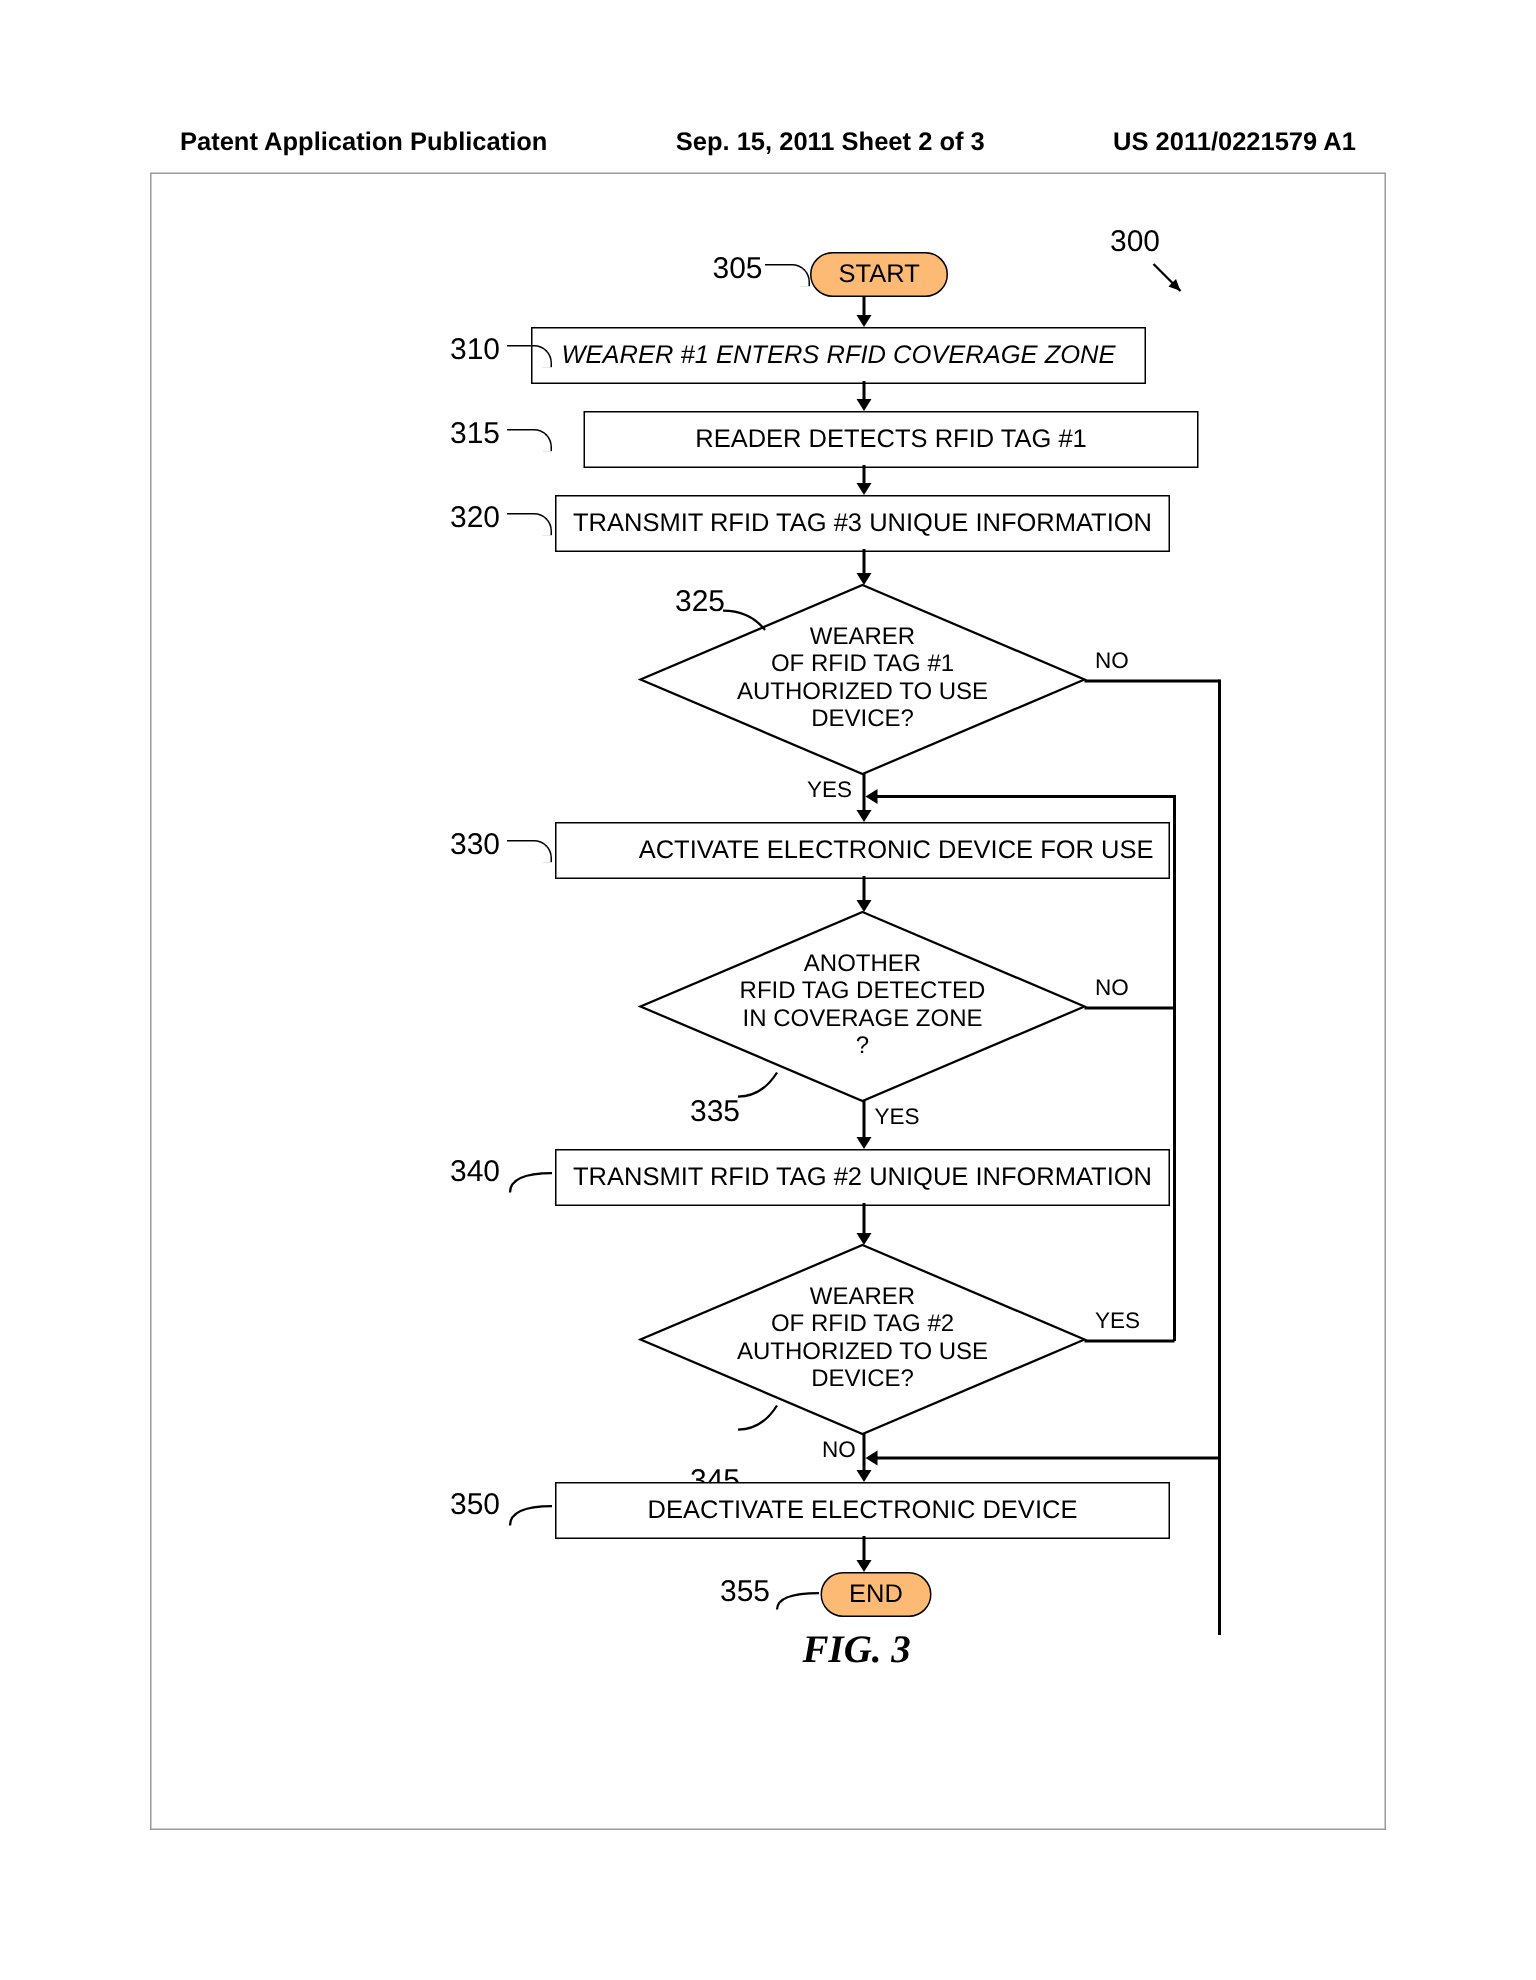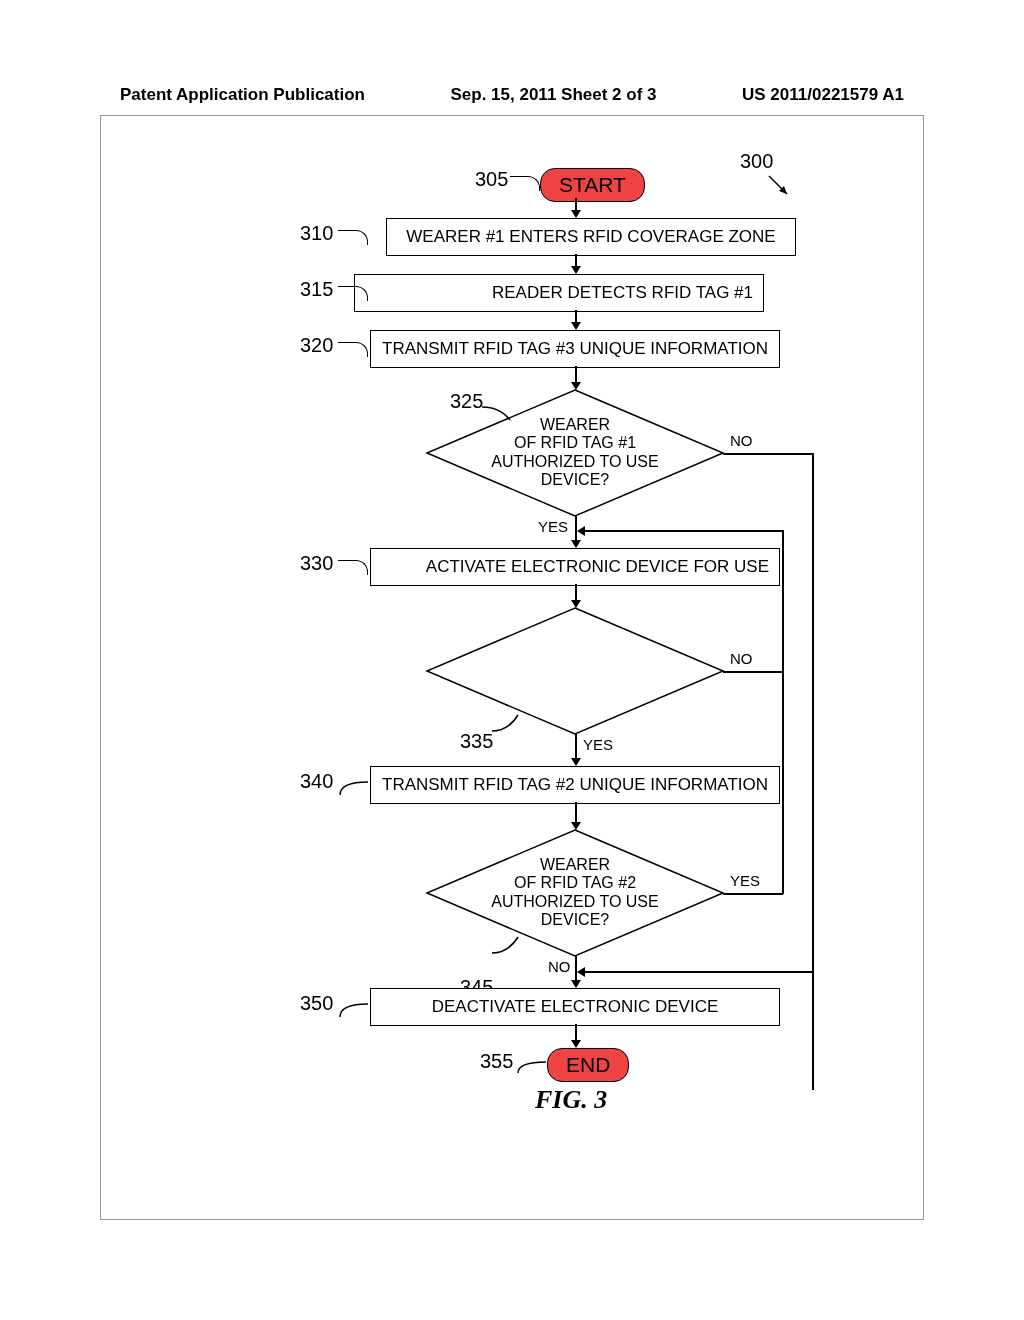--- a/index.html
+++ b/index.html
@@ -40,23 +40,23 @@
       top: 0px;
       left: 740px;
       font-size: 20px;
     }
     .terminal {
       position: absolute;
       border: 1.5px solid black;
       border-radius: 15px;
       padding: 4px 18px;
       font-family: Arial Narrow, Arial, sans-serif;
-      font-size: 21px;
+      font-size: 17px;
       text-align: center;
-      background: #ef4444;
+      background: #fdba74;
     }
     .process {
       position: absolute;
       border: 1.5px solid black;
       padding: 8px 10px;
       font-family: Arial Narrow, Arial, sans-serif;
       font-size: 17px;
       text-align: center;
       background: white;
       width: 410px;
@@ -150,29 +150,29 @@
   </svg>
 
   <div class="terminal" style="top:18px;left:540px;">
     <span>START</span>
   </div>
   <div class="ref-label" style="top:18px;left:475px;">305</div>
   <div class="ref-connector" style="top:26px;left:510px;"></div>
   <div class="vline" style="top:48px;left:575px;height:18px;"></div>
   <div class="arrow-down" style="top:60px;left:570.5px;"></div>
 
-  <div class="process" style="top:68px;left:386px;">
+  <div class="process" style="top:68px;left:354px;font-style:italic;">
     <span>WEARER #1 ENTERS RFID COVERAGE ZONE</span>
   </div>
   <div class="ref-label" style="top:72px;left:300px;">310</div>
   <div class="ref-connector" style="top:80px;left:338px;"></div>
   <div class="vline" style="top:104px;left:575px;height:18px;"></div>
   <div class="arrow-down" style="top:116px;left:570.5px;"></div>
 
-  <div class="process" style="top:124px;left:354px;text-align:right;">
+  <div class="process" style="top:124px;left:389px;">
     <span>READER DETECTS RFID TAG #1</span>
   </div>
   <div class="ref-label" style="top:128px;left:300px;">315</div>
   <div class="ref-connector" style="top:136px;left:338px;"></div>
   <div class="vline" style="top:160px;left:575px;height:18px;"></div>
   <div class="arrow-down" style="top:172px;left:570.5px;"></div>
 
   <div class="process" style="top:180px;left:370px;">
     <span>TRANSMIT RFID TAG #3 UNIQUE INFORMATION</span>
   </div>
@@ -213,20 +213,26 @@
   </div>
   <div class="ref-label" style="top:402px;left:300px;">330</div>
   <div class="ref-connector" style="top:410px;left:338px;"></div>
   <div class="vline" style="top:434px;left:575px;height:22px;"></div>
   <div class="arrow-down" style="top:450px;left:570.5px;"></div>
 
   <div class="diamond-wrap" style="top:456px;left:425px;">
     <svg class="diamond" viewBox="0 0 300 130">
       <polygon points="150,2 298,65 150,128 2,65" fill="white" stroke="black" stroke-width="1.5"></polygon>
     </svg>
+    <div class="diamond-text">
+      <span>ANOTHER</span><br>
+      <span>RFID TAG DETECTED</span><br>
+      <span>IN COVERAGE ZONE</span><br>
+      <span>?</span>
+    </div>
   </div>
   <div class="ref-label" style="top:580px;left:460px;">335</div>
   <svg style="position:absolute;top:563px;left:490px;" width="35" height="22">
     <path d="M2,18 Q18,18 28,2" stroke="black" stroke-width="1.5" fill="none"></path>
   </svg>
 
   <div class="flow-label" style="top:500px;left:730px;">NO</div>
   <div class="hline" style="top:521px;left:723px;width:60px;"></div>
   <div class="vline" style="top:380px;left:782px;height:142px;"></div>
 

